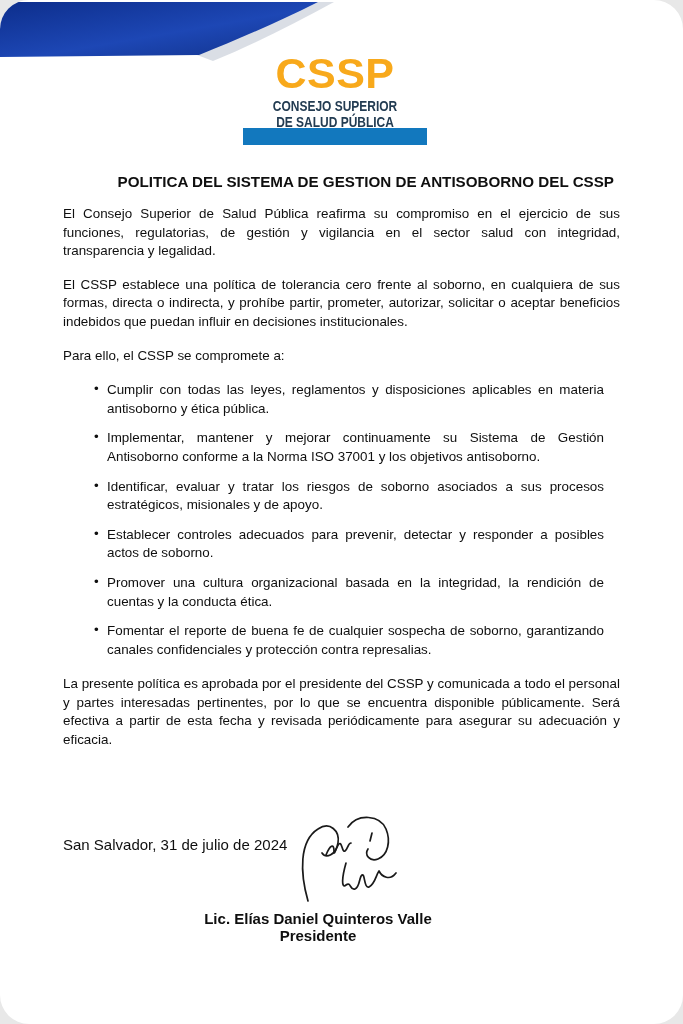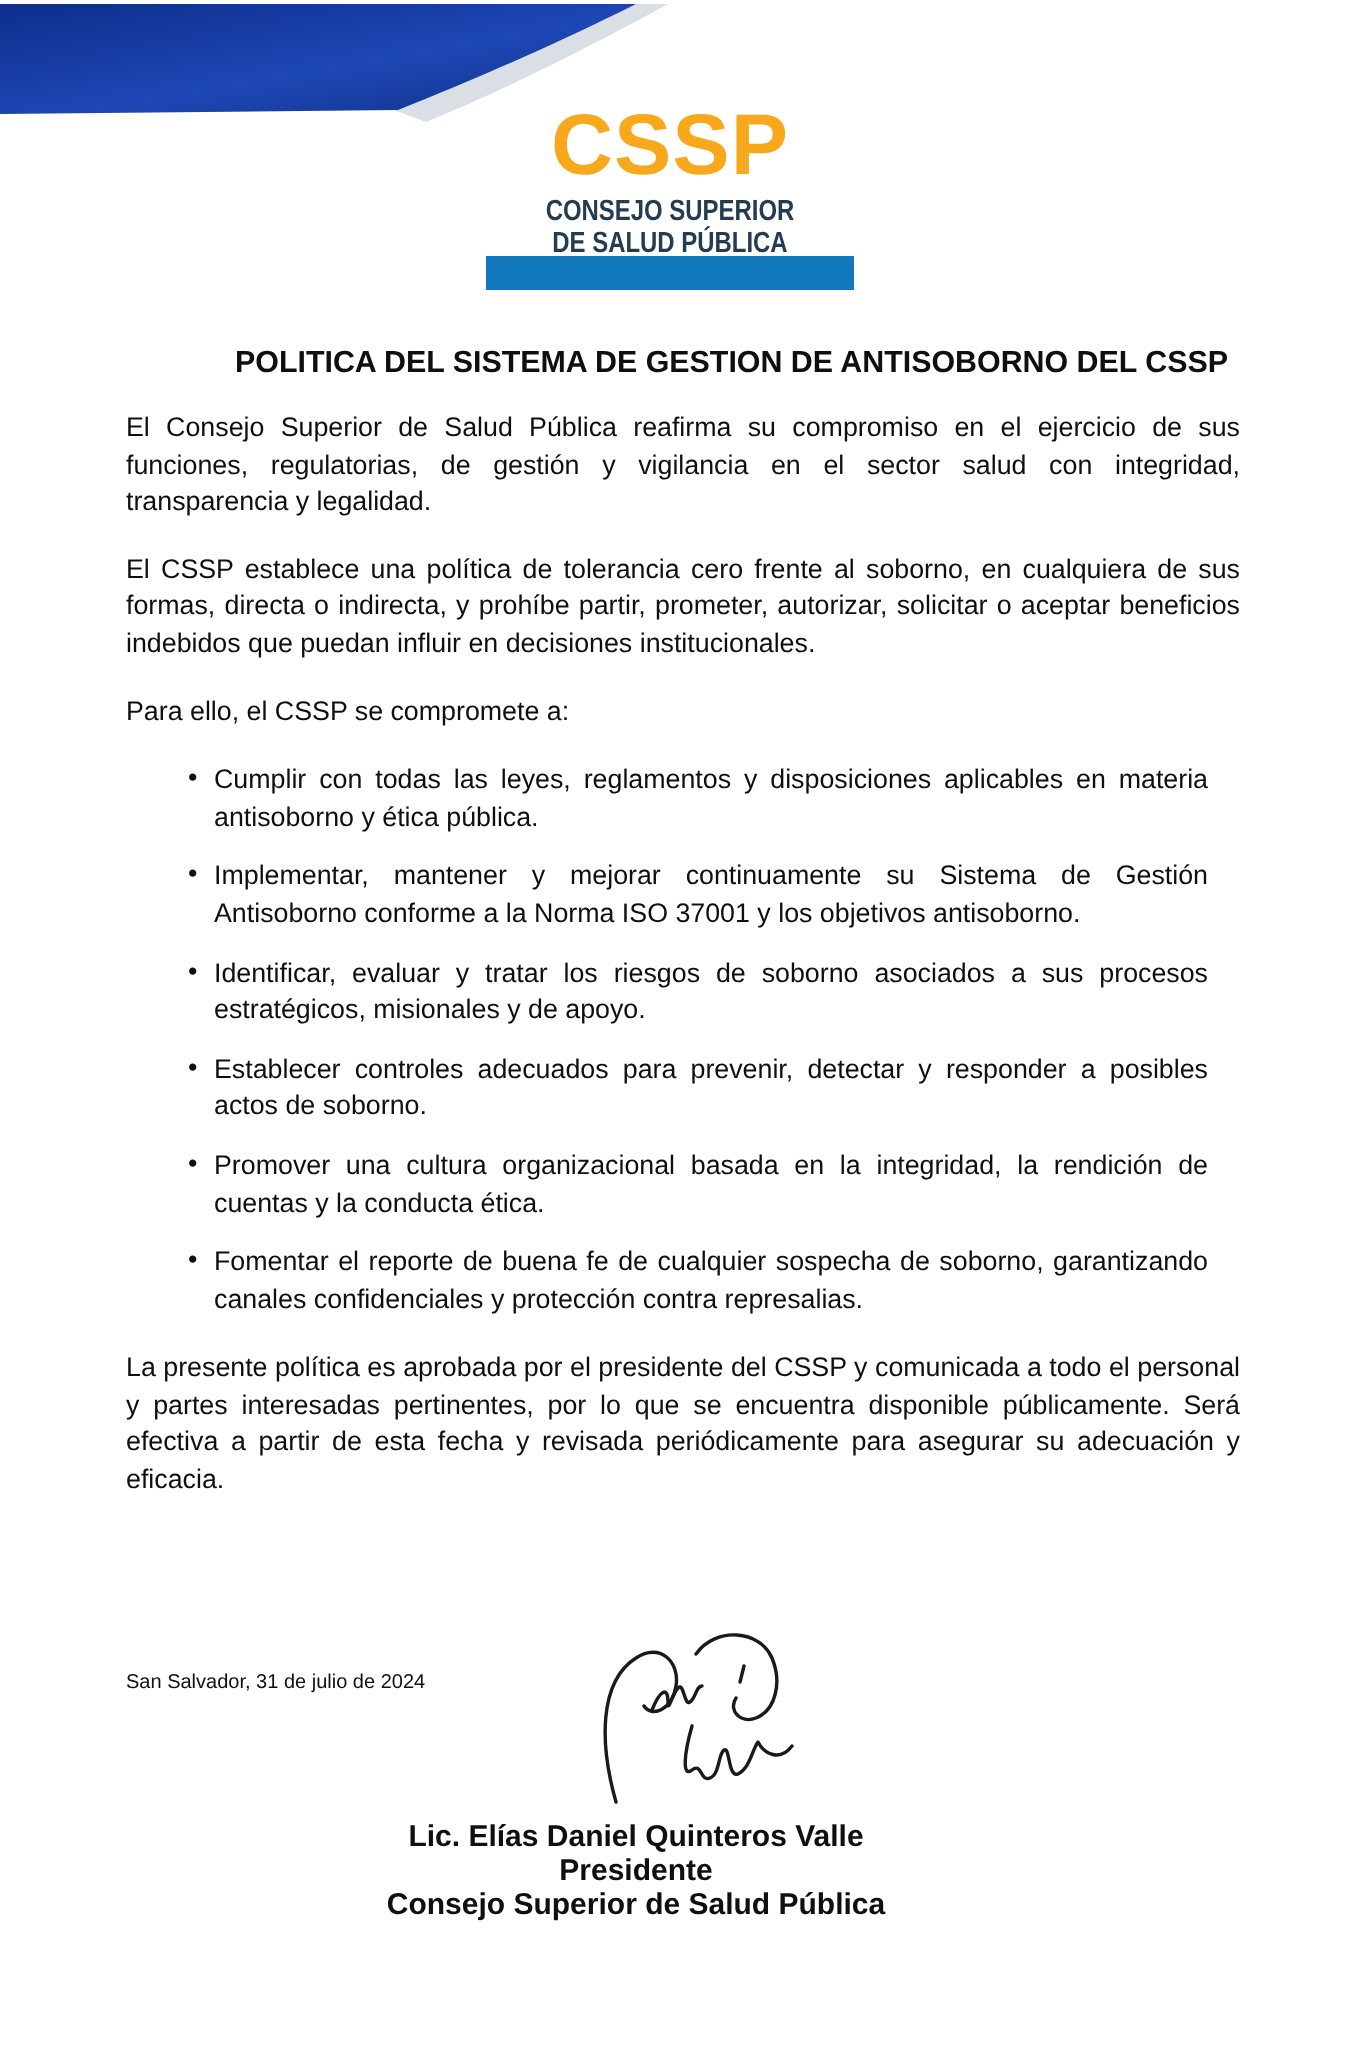--- a/index.html
+++ b/index.html
@@ -1,19 +1,19 @@
 <!DOCTYPE html>
 <html><head>
 <meta charset="utf-8">
 <style>
   html,body { margin:0; padding:0; background:#e8e8e8; }
   .page {
     position:relative; width:683px; height:1024px; margin:0 auto;
     background:#ffffff; overflow:hidden;
-    font-family:"Liberation Sans", sans-serif; color:#0f0f0f;
+    font-family:"Liberation Sans", sans-serif; color:#0f0f0f;border-radius:29px;
   }
   
   .band-svg { position:absolute; top:0; left:0; display:block; }
   .logo-block { position:absolute; left:243px; top:52px; width:184px; text-align:center; }
   .logo-acronym {
     font-size:43px; font-weight:bold; line-height:1; letter-spacing:.5px;
   }
   .logo-lines {
     margin-top:3px; font-weight:bold; font-size:14.6px; line-height:16.4px;
     transform:scaleX(.82); transform-origin:50% 0; white-space:nowrap;
@@ -28,21 +28,21 @@
     font-size:15.2px; line-height:19px; font-weight:bold; text-align:right;
     margin:0 auto 14px auto; max-width:545px;
   }
   .content p { margin:0 0 12px 0; }
   .content p.intro-lead { margin-bottom:15px; }
   ul.commitments { margin:16px; padding:0 0 0 28px; list-style:none; }
   ul.commitments li { position:relative; margin-bottom:11px; }
   ul.commitments li::before { content:"\2022"; position:absolute; left:-13px; top:-1px; }
   p.closing { margin-top:6px; }
   
-  .date-line { position:absolute; left:63px; top:836px; font-size:10px; }
+  .date-line { position:absolute; left:63px; top:836px; font-size:15px; }
   .signature-svg { position:absolute; left:296px; top:810px; }
   .signatory {
     position:absolute; left:63px; top:910px; width:510px; text-align:center;
     font-weight:bold; font-size:15px; line-height:17px;
   }
 </style>
 </head>
 <body>
 
 <div class="page">
@@ -97,16 +97,15 @@
       <path d="M30,44 C34,34 38,32 38,40 C38,46 40,36 43,33 C46,30 46,42 49,40 C52,38 52,32 55,32"></path>
       <path d="M52,16 C62,2 84,4 90,18 C95,30 92,44 82,48 C74,51 68,44 72,38"></path>
       <path d="M76,22 L74,30"></path>
       <path d="M50,52 C46,66 45,78 50,74 C55,70 54,80 59,78 C64,76 63,66 66,64 C69,62 68,78 73,76 C79,73 80,64 83,60 C86,66 94,70 100,62"></path>
     </g>
   </svg>
 
   <div class="signatory">
     <div>Lic. Elías Daniel Quinteros Valle</div>
     <div>Presidente</div>
-    <div>Consejo Superior de Salud Pública</div>
   </div>
 
 </div>
 
 </body></html>

